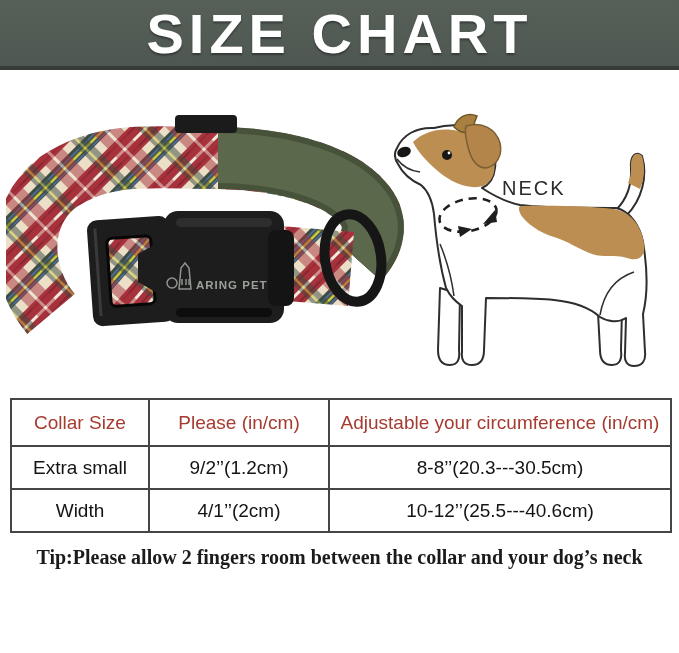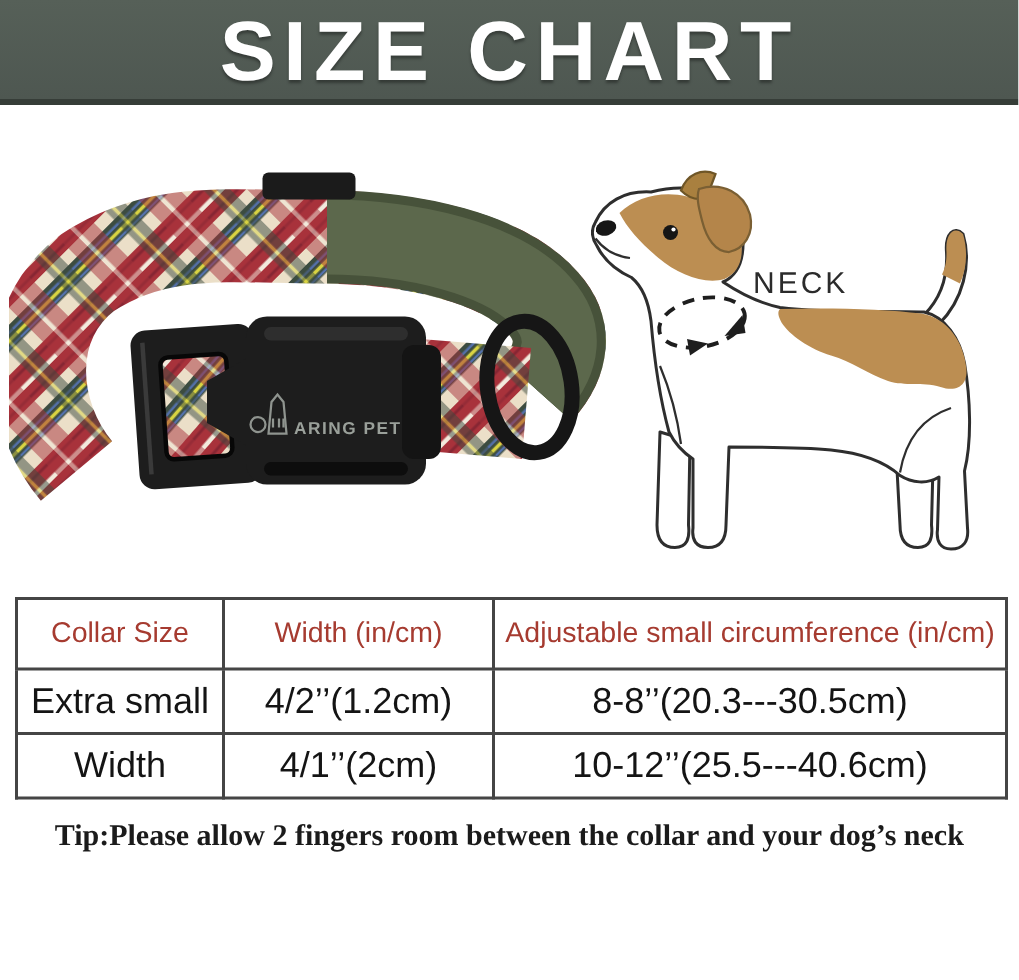--- a/index.html
+++ b/index.html
@@ -24,21 +24,21 @@
     border-collapse:collapse; table-layout:fixed;
     width:660px; margin:0 0 0 10px;
   }
   table.size-chart th, table.size-chart td {
     border:2px solid #454545; text-align:center; vertical-align:middle;
     font-family:"Liberation Sans", sans-serif; overflow:hidden;
   }
   table.size-chart th {
     height:43px; color:#A63B30; font-weight:400; font-size:19px;
   }
-  table.size-chart td { height:39px; color:#141414; font-size:24px; }
+  table.size-chart td { height:39px; color:#141414; font-size:19px; }
   col.c1 { width:138px; } col.c2 { width:180px; } col.c3 { width:342px; }
   .tip {
     margin-top:13px; text-align:center; color:#1b1b1b;
     font-family:"Liberation Serif", serif; font-weight:700; font-size:20px;
   }
 </style>
 </head>
 <body>
 
 <div class="banner">
@@ -147,28 +147,28 @@
 
 <table class="size-chart">
   <colgroup>
       <col class="c1">
       <col class="c2">
       <col class="c3">
     </colgroup>
   <thead>
     <tr>
       <th>Collar Size</th>
-      <th>Width (in/cm)</th>
-      <th>Adjustable small circumference (in/cm)</th>
+      <th>Please (in/cm)</th>
+      <th>Adjustable your circumference (in/cm)</th>
     </tr>
   </thead>
   <tbody>
     <tr>
       <td>Extra small</td>
-      <td>4/2’’(1.2cm)</td>
+      <td>9/2’’(1.2cm)</td>
       <td>8-8’’(20.3---30.5cm)</td>
     </tr>
     <tr>
       <td>Width</td>
       <td>4/1’’(2cm)</td>
       <td>10-12’’(25.5---40.6cm)</td>
     </tr>
   </tbody>
 </table>
 

